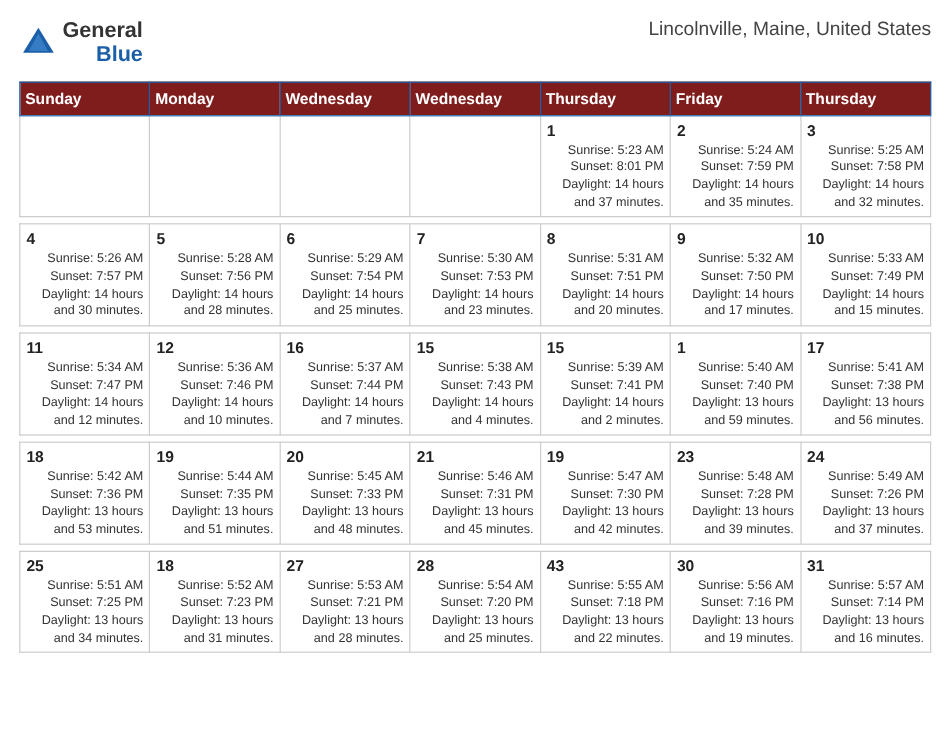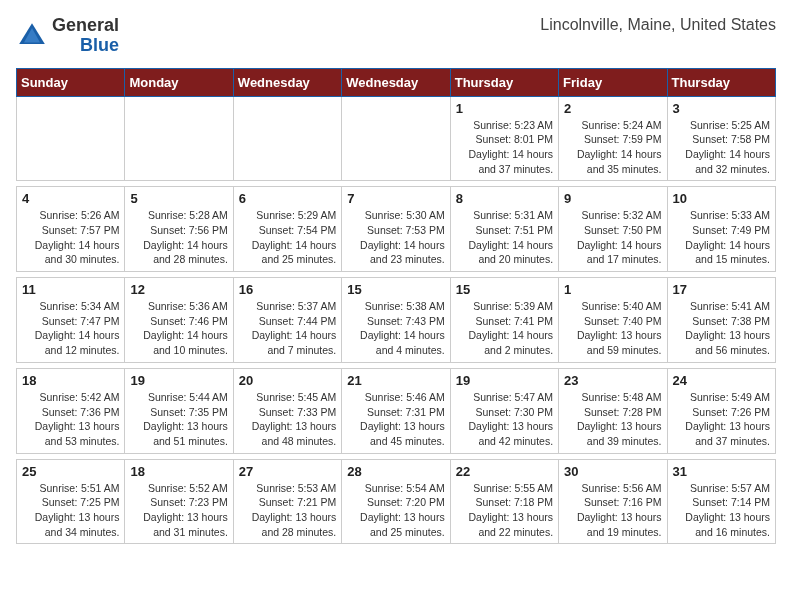--- a/index.html
+++ b/index.html
@@ -248,21 +248,21 @@
         </td>
         <td>
           <div class="day-num">27</div>
           <div class="day-info">Sunrise: 5:53 AM<br>Sunset: 7:21 PM<br>Daylight: 13 hours and 28 minutes.</div>
         </td>
         <td>
           <div class="day-num">28</div>
           <div class="day-info">Sunrise: 5:54 AM<br>Sunset: 7:20 PM<br>Daylight: 13 hours and 25 minutes.</div>
         </td>
         <td>
-          <div class="day-num">22</div>
+          <div class="day-num">43</div>
           <div class="day-info">Sunrise: 5:55 AM<br>Sunset: 7:18 PM<br>Daylight: 13 hours and 22 minutes.</div>
         </td>
         <td>
           <div class="day-num">30</div>
           <div class="day-info">Sunrise: 5:56 AM<br>Sunset: 7:16 PM<br>Daylight: 13 hours and 19 minutes.</div>
         </td>
         <td>
           <div class="day-num">31</div>
           <div class="day-info">Sunrise: 5:57 AM<br>Sunset: 7:14 PM<br>Daylight: 13 hours and 16 minutes.</div>
         </td>

